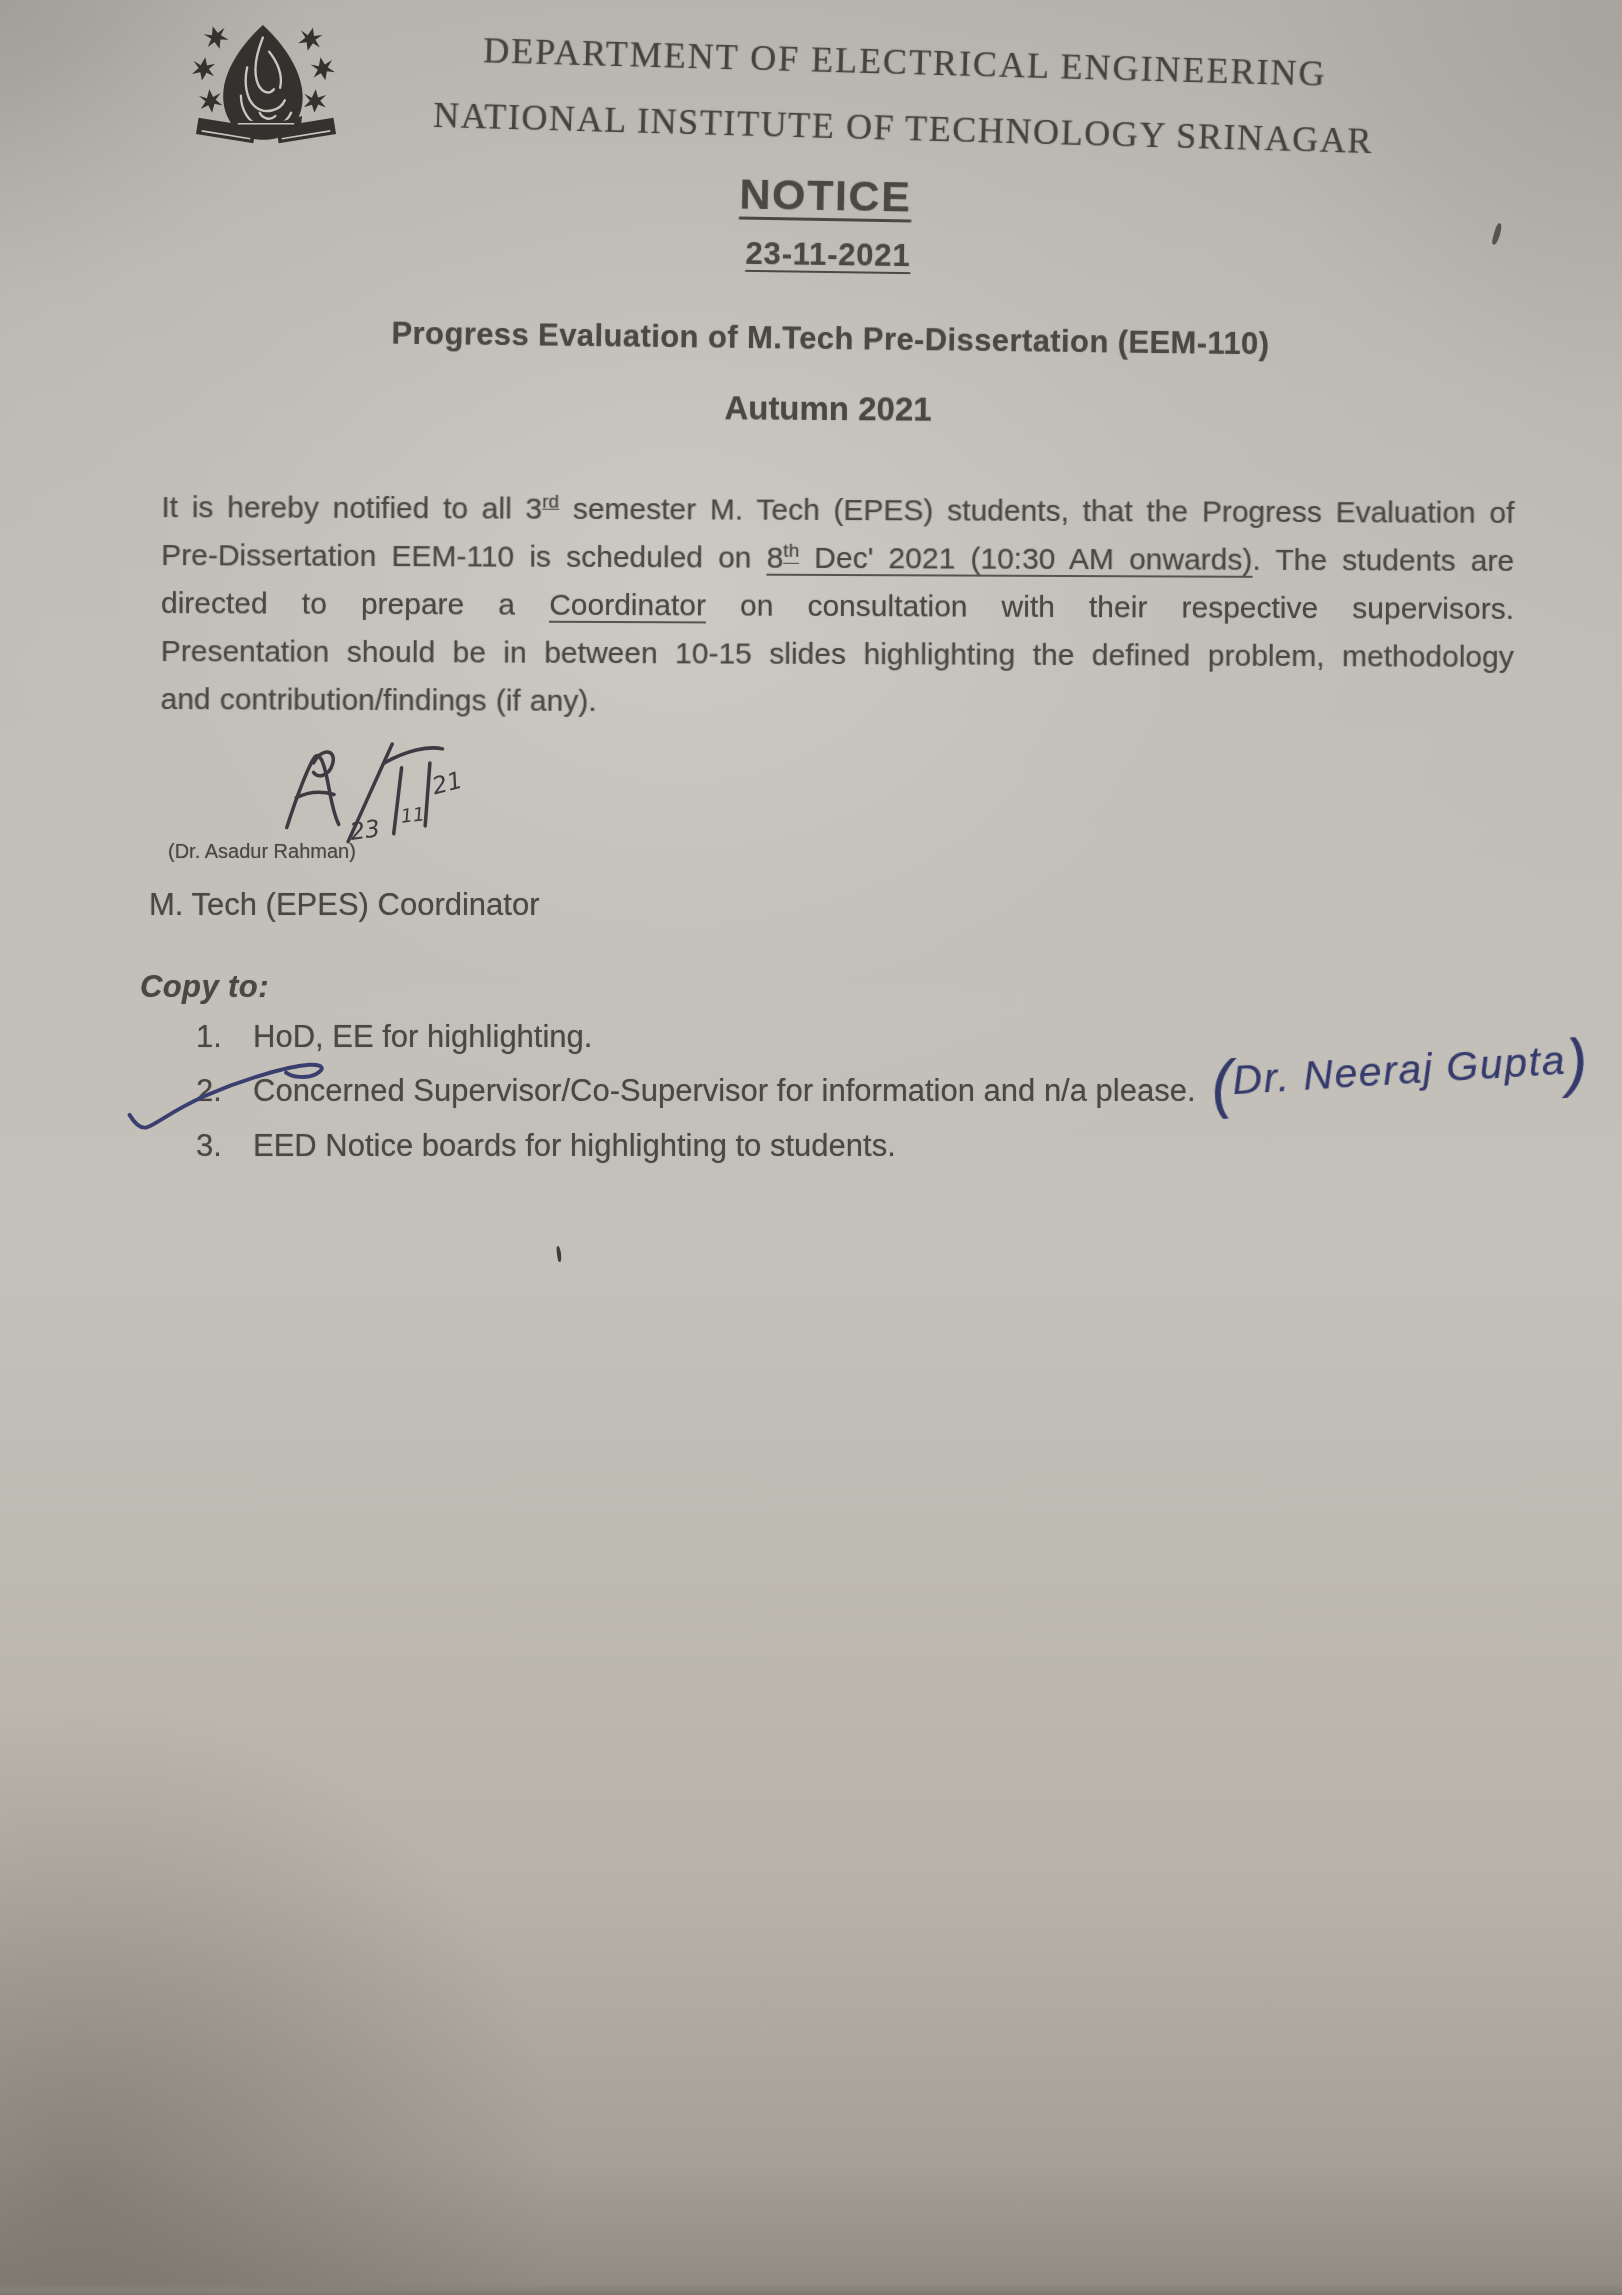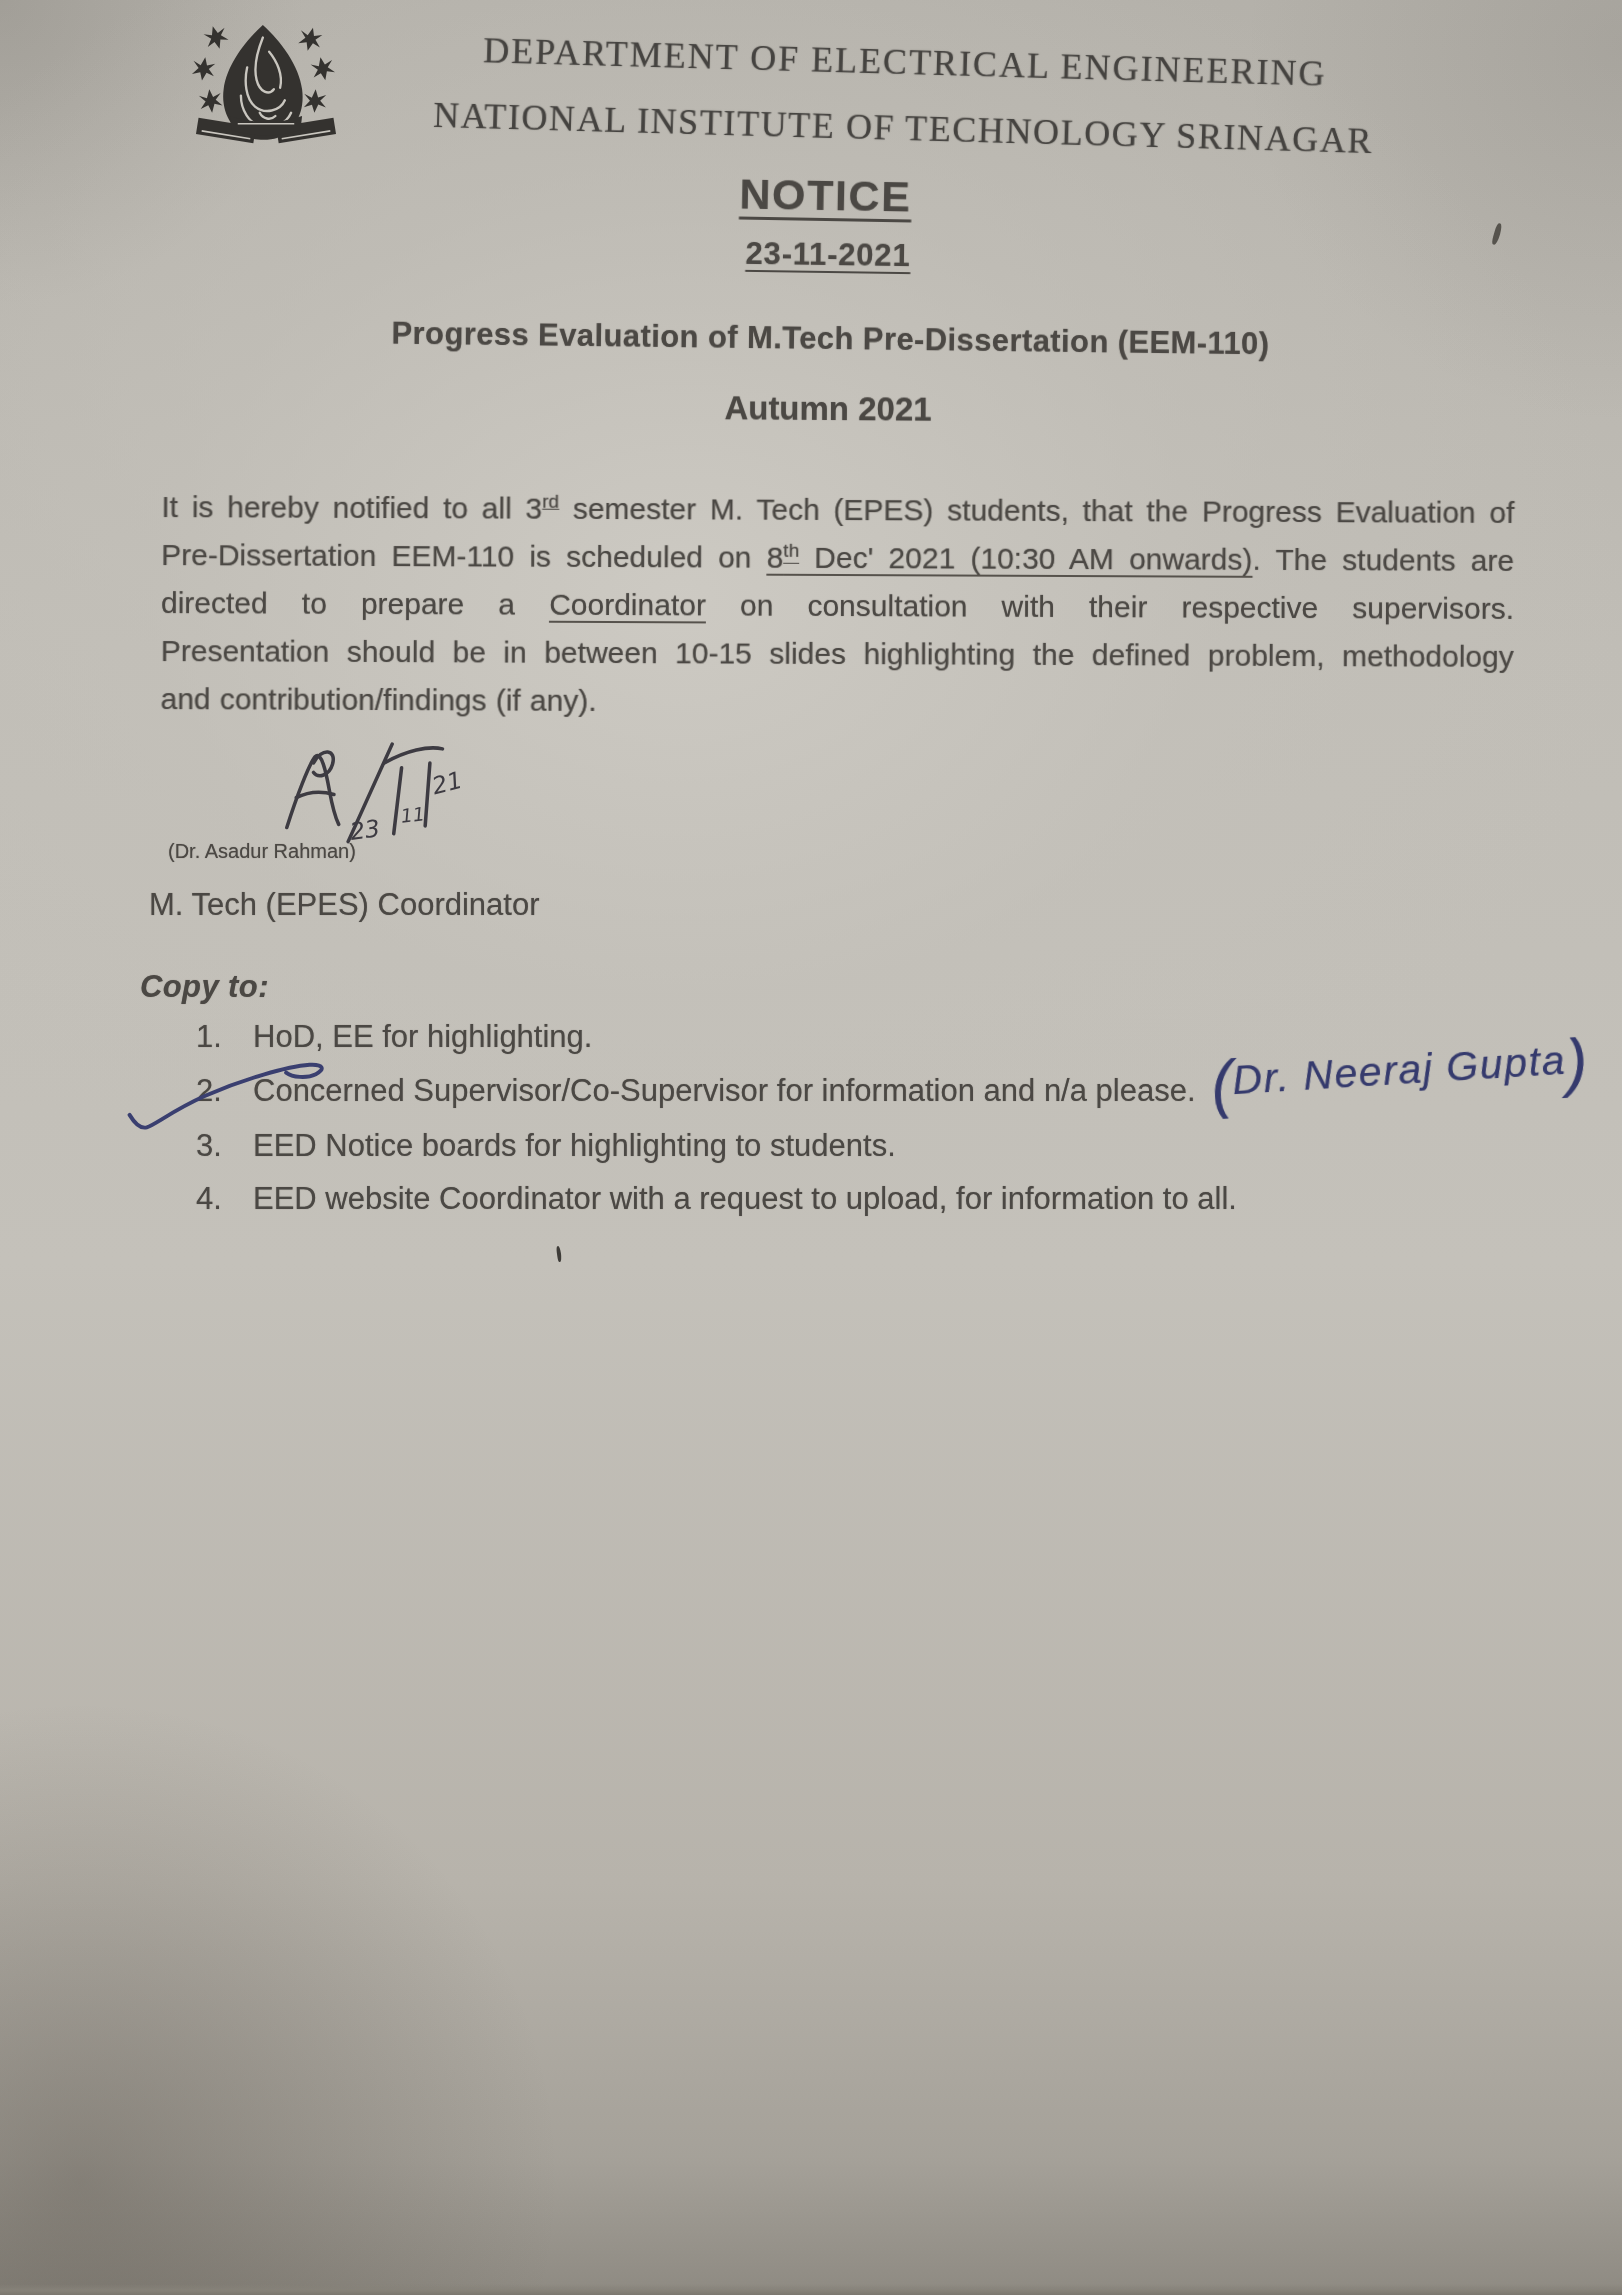--- a/index.html
+++ b/index.html
@@ -177,23 +177,20 @@
 
   <div class="copy-item printed soft" style="top:1019px;">
     <span class="num">1.</span><span>HoD, EE for highlighting.</span>
   </div>
   <div class="copy-item printed soft" style="top:1073px;">
     <span class="num">2.</span><span>Concerned Supervisor/Co-Supervisor for information and n/a please.</span>
   </div>
   <div class="copy-item printed soft" style="top:1128px;">
     <span class="num">3.</span><span>EED Notice boards for highlighting to students.</span>
   </div>
-  <div class="copy-item printed soft" style="top:1181px;">
-    <span class="num">4.</span><span>EED website Coordinator with a request to upload, for information to all.</span>
-  </div>
 
   <svg style="position:absolute;left:118px;top:1046px;filter:blur(0.2px);" width="236" height="90" viewBox="0 0 300 115">
     <path d="M14,88 C20,98 28,106 36,104 C46,101 70,82 110,64 C160,42 216,26 244,24 C262,23 264,30 252,36 C240,42 222,40 214,34" fill="none" stroke="#3a3f70" stroke-width="5" stroke-linecap="round"></path>
   </svg>
 
   <div class="annotation"><span class="paren">(</span><span>Dr. Neeraj Gupta</span><span class="paren">)</span></div>
 
   <div class="ink-mark" style="left:1494px;top:223px;width:5.5px;height:22px;transform:rotate(16deg);"></div>
   <div class="ink-mark" style="left:557px;top:1246px;width:3.9px;height:15.7px;transform:rotate(-8deg);background:#3e3c38;"></div>
 

